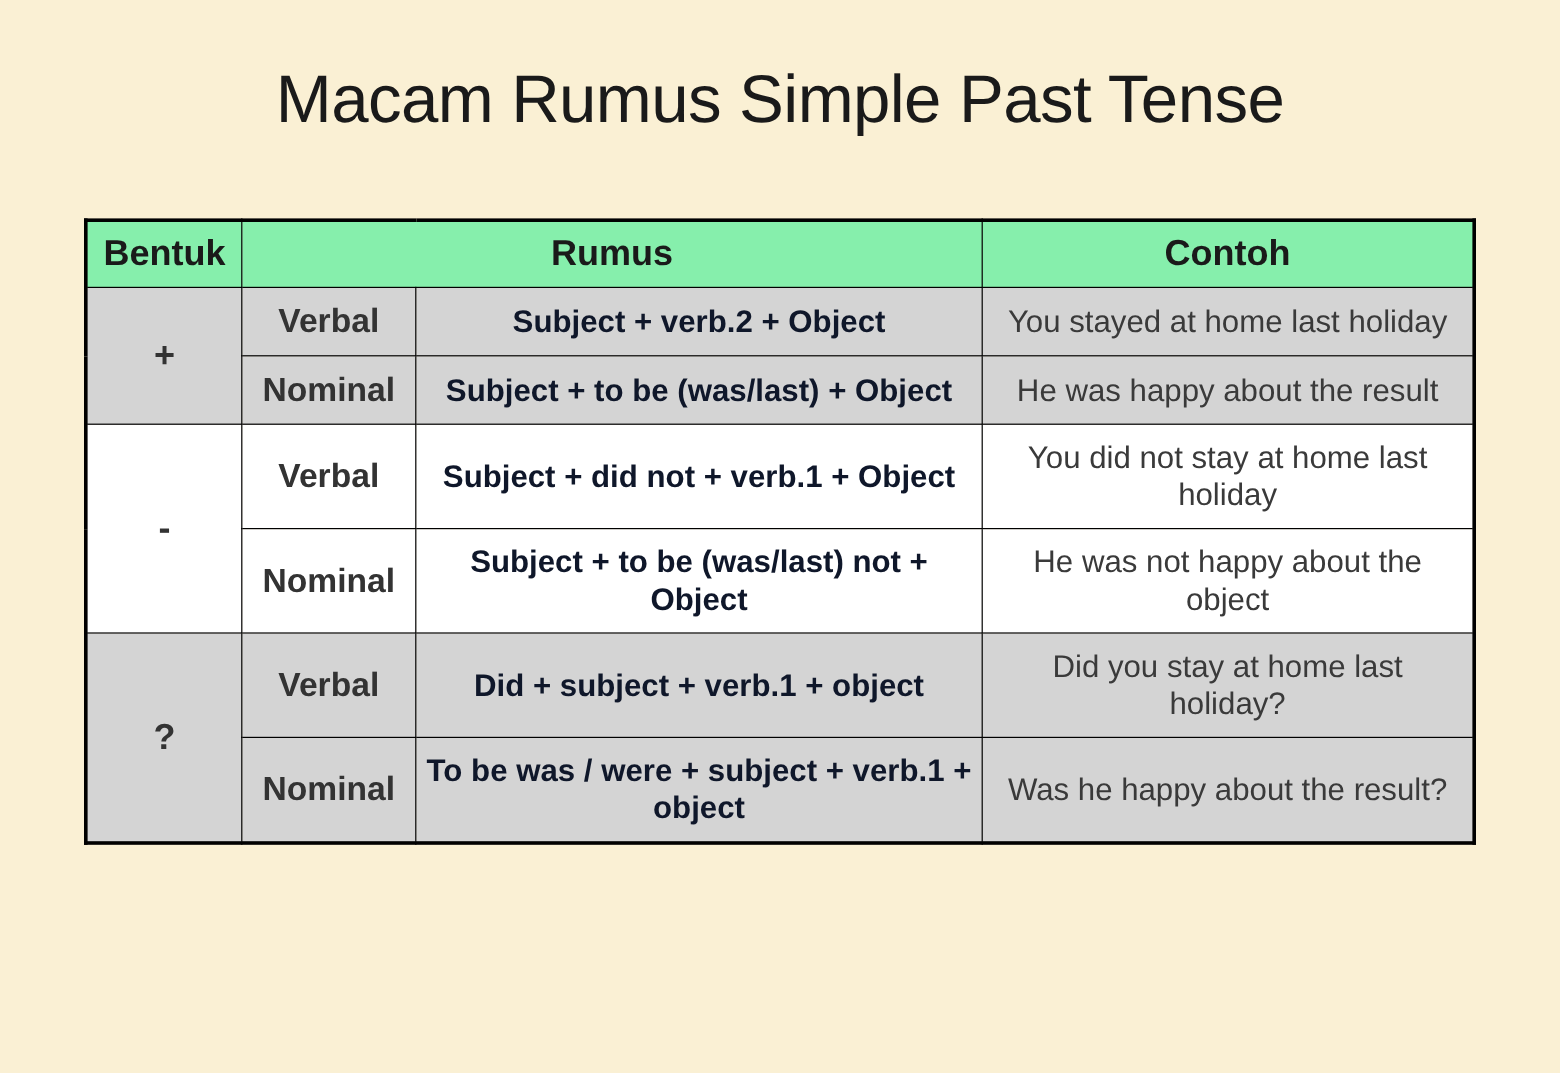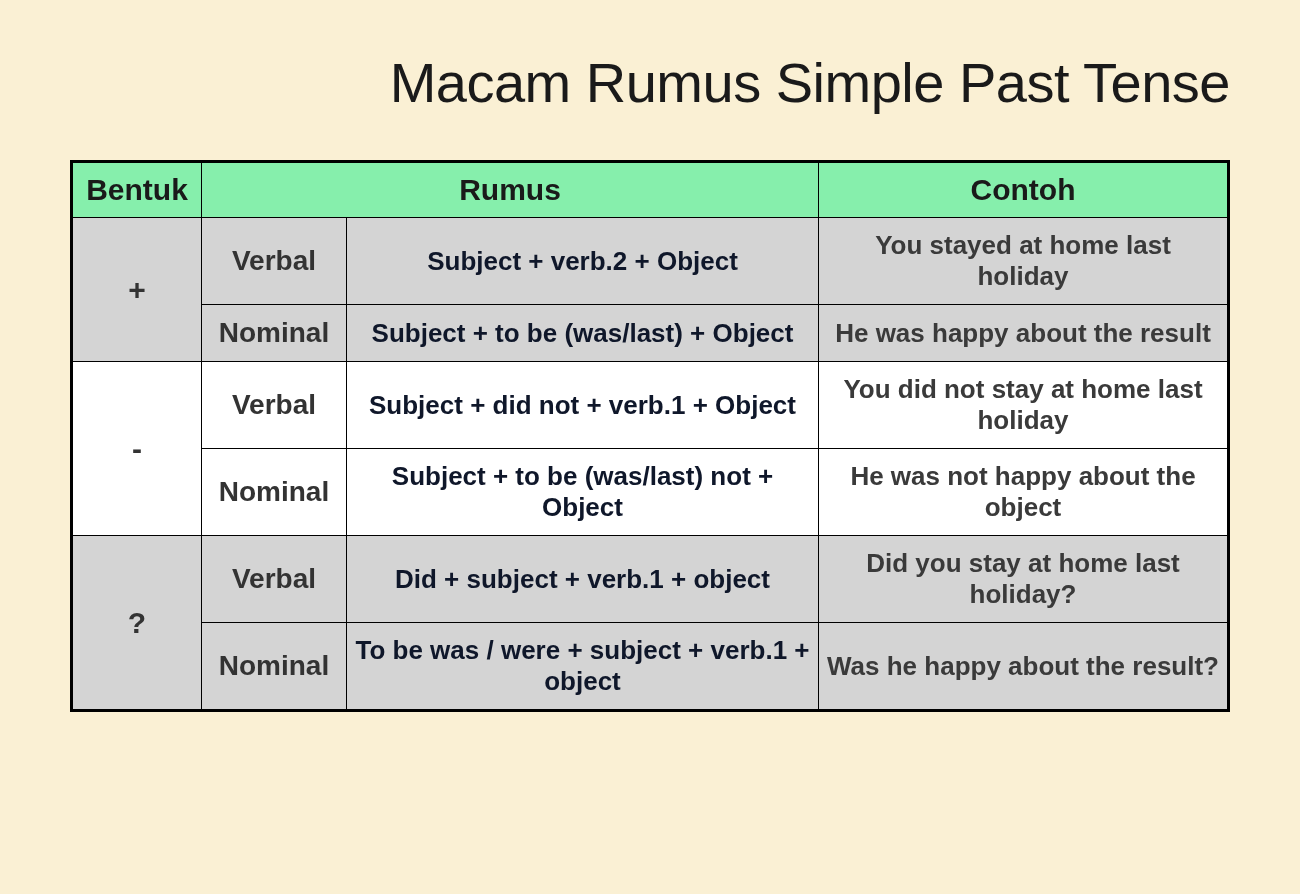--- a/index.html
+++ b/index.html
@@ -8,25 +8,25 @@
       box-sizing: border-box;
     }
     body {
       width: 1300px;
       height: 894px;
       background-color: #faf0d4;
       font-family: Arial, Helvetica, sans-serif;
       padding: 50px 70px;
     }
     .title {
-      text-align: right;
+      text-align: center;
       font-size: 56px;
       font-weight: 500;
       color: #1a1a1a;
-      margin-bottom: 45px;
+      margin-bottom: 67px;
       letter-spacing: -0.5px;
     }
     table {
       width: 100%;
       border-collapse: collapse;
       border: 3px solid #000;
     }
     th, td {
       border: 1.5px solid #000;
       text-align: center;
@@ -50,21 +50,21 @@
       font-weight: bold;
       font-size: 28px;
       width: 145px;
     }
     .rumus-cell {
       font-weight: bold;
       font-size: 26px;
       color: #0f172a;
     }
     .contoh-cell {
-      font-weight: bold;
+      font-weight: normal;
       font-size: 26px;
       color: #3a3a3a;
       width: 410px;
     }
     tr.gray td {
       background-color: #d4d4d4;
     }
     tr.white td {
       background-color: #ffffff;
     }

